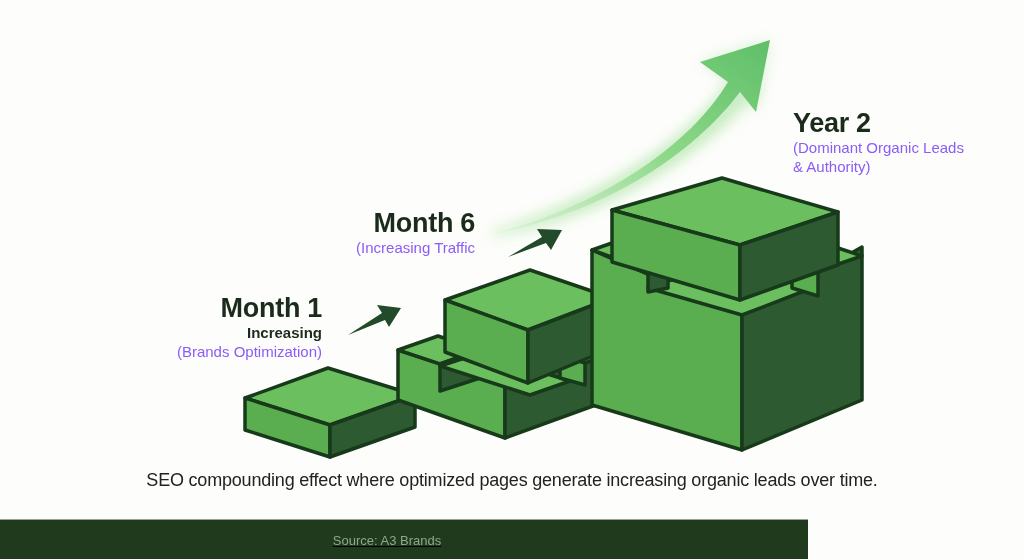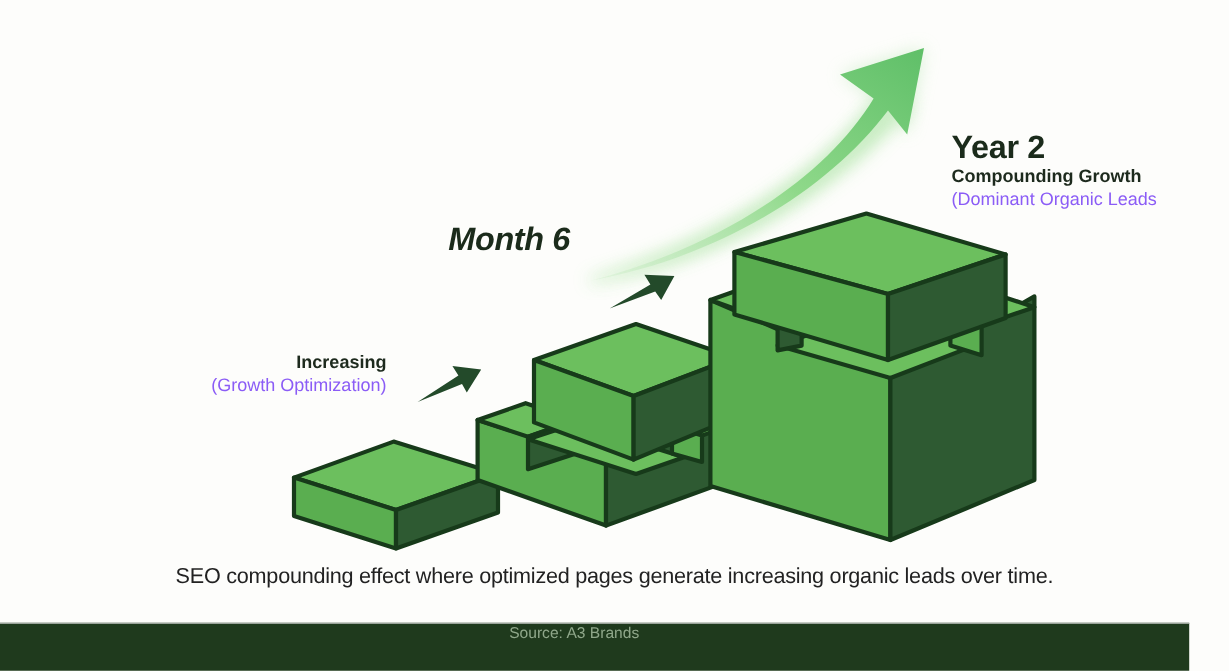--- a/index.html
+++ b/index.html
@@ -14,23 +14,23 @@
   .label .stage { font-weight:700; font-size:27px; line-height:30px; letter-spacing:-0.3px; color:#1b2b1b; }
   .label .title { font-weight:700; font-size:15px; line-height:19px; color:#1d2a1d; }
   .label .desc { font-size:15px; line-height:19px; color:#8b5cf6; }
   .right { text-align:right; }
   .left { text-align:left; }
   .caption {
     position:absolute; left:0; width:1024px; top:470px; text-align:center;
     font-size:18px; color:#222; letter-spacing:-0.2px;
   }
   .footer {
-    position:absolute; left:0; top:519px; width:991px; height:40px;
+    position:absolute; left:0; top:519px; width:808px; height:40px;
     background:#1f3a1d; border-top:1px solid #9aa39a;
-    display:flex; justify-content:center;
+    display:flex; align-items:center; justify-content:center;text-decoration:underline;
   }
   .footer span { color:#8fa78a; font-size:13px; margin-left:-34px; }
 </style>
 </head>
 <body>
 
 <div class="canvas">
   <svg class="art" width="1024" height="519" viewBox="0 0 1024 519">
     <defs>
       <linearGradient id="arrowGrad" x1="0" y1="1" x2="1" y2="0">
@@ -96,32 +96,34 @@
         <polygon points="792,262 818,271 818,296 792,288" fill="#5aae50"></polygon>
 
         <polygon points="612,210 722,178 838,212 740,245" fill="#6cbf5e"></polygon>
         <polygon points="612,210 740,245 740,300 612,262" fill="#5aae50"></polygon>
         <polygon points="740,245 838,212 838,265 740,300" fill="#2e5a32"></polygon>
       </g>
     </g>
   </svg>
 
   <div class="label right" style="left:150px; top:293px; width:172px;">
+    <div class="stage">Month 1</div>
     <div class="title">Increasing</div>
-    <div class="desc">(Growth Optimization)</div>
+    <div class="desc">(Brands Optimization)</div>
   </div>
 
-  <div class="label right" style="left:300px; top:184px; width:175px;font-style:italic;">
+  <div class="label right" style="left:300px; top:208px; width:175px;">
     <div class="stage">Month 6</div>
+    <div class="desc">(Increasing Traffic</div>
   </div>
 
   <div class="label left" style="left:793px; top:108px; width:220px;">
     <div class="stage">Year 2</div>
-    <div class="title">Compounding Growth</div>
     <div class="desc">(Dominant Organic Leads</div>
+    <div class="desc">&amp; Authority)</div>
   </div>
 
   <div class="caption">SEO compounding effect where optimized pages generate increasing organic leads over time.</div>
 </div>
 
 <div class="footer">
   <span>Source: A3 Brands</span>
 </div>
 
 </body></html>

